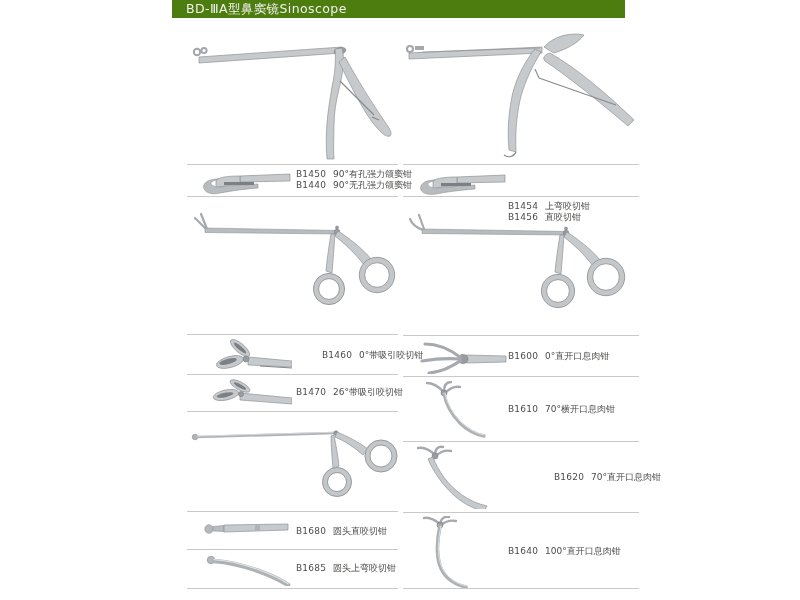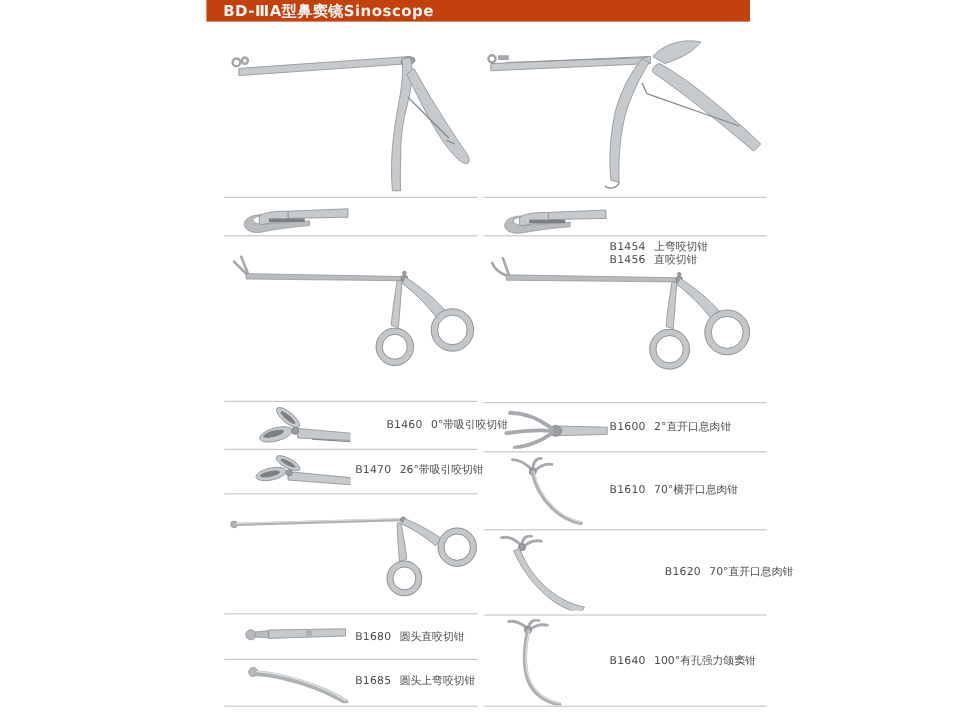--- a/index.html
+++ b/index.html
@@ -27,21 +27,21 @@
   .rodhl {stroke:#dde0e2; fill:none; stroke-linecap:round;}
   .prong {stroke:#a6aaae; stroke-width:3.2; fill:none; stroke-linecap:round;}
   .hinge {fill:#989ca0; stroke:#7d8084; stroke-width:0.6;}
   .tipring {fill:none; stroke:#a2a6aa; stroke-width:2;}
 </style>
 </head>
 <body>
 
 <div id="page">
 
-  <div class="header-bar" style="background:#c2410c;font-weight:bold;">
+  <div class="header-bar" style="background:#4d7c0f;">
     <div class="header-title" style="color:#f2f1ef;">BD-ⅢA型鼻窦镜Sinoscope</div>
   </div>
 
   <svg class="art" style="left:186px; top:21px;" width="213" height="142" viewBox="0 0 213 142">
     <circle class="tipring" cx="11" cy="31" r="3.2"></circle>
     <circle class="tipring" cx="18" cy="29.5" r="2.6"></circle>
     <path class="metal" d="M13,36 L156,26 L156,32 L13,42 Z"></path>
     <ellipse class="hinge" cx="154" cy="30" rx="6" ry="3.4" transform="rotate(-14 154 30)"></ellipse>
     <path class="metal" d="M156,27 C159,38 157,52 153,68 C150,80 148,92 148,104 C148,116 147,127 148,138
                            L141,138 C140,126 140,114 141,102 C142,90 144,78 146,66 C149,52 150,39 149,28 Z"></path>
@@ -53,20 +53,24 @@
 
   <div class="sep" style="left:187px; top:164px; width:211px; background:#c9c9c9;"></div>
 
   <svg class="art" style="left:200px; top:167px;" width="92" height="28" viewBox="0 0 92 28">
     <path class="metal" d="M90,7 L40,9 L40,15 L90,14 Z"></path>
     <path class="metal" d="M40,9 C28,9 20,10 16,13 L16,21 C22,19 30,18 40,18 Z"></path>
     <path class="metal2" d="M18,12 C7,12 2,17 4,22 C6,26 13,28 20,26 C30,24 45,22 58,21 L58,17
                             C45,18 30,19 20,20 C14,20 10,18 11,15 Z"></path>
     <rect class="darkfill" x="24" y="15" width="30" height="3"></rect>
   </svg>
+  <div class="label" style="left:296px; top:169px; color:#4b4b49;">
+    <div class="line"><span class="code">B1450</span><span>90°有孔强力颌窦钳</span></div>
+    <div class="line"><span class="code">B1440</span><span>90°无孔强力颌窦钳</span></div>
+  </div>
 
   <div class="sep" style="left:187px; top:196px; width:211px; background:#c9c9c9;"></div>
 
   <svg class="art" style="left:186px; top:202px;" width="213" height="130" viewBox="0 0 213 130">
     <path class="prong" style="stroke-width:2.2" d="M20,27 L9,16"></path>
     <path class="prong" style="stroke-width:2.2" d="M21,27 L15,12"></path>
     <path class="metal2" d="M19,26 L153,28.5 L153,32 L19,30.5 Z"></path>
     <circle class="hinge" cx="151" cy="30" r="2.8"></circle>
     <circle class="hinge" cx="151" cy="25.5" r="1.5"></circle>
     <path class="metal" d="M152,29 C164,37 176,46 185,57 L178,63 C169,51 158,41 149,34 Z"></path>
@@ -211,21 +215,21 @@
   <div class="sep" style="left:403px; top:335px; width:236px; background:#c9c9c9;"></div>
 
   <svg class="art" style="left:410px; top:338px;" width="98" height="36" viewBox="0 0 98 36">
     <path class="metal" d="M96,18 L56,17 L56,25 L96,24 Z"></path>
     <ellipse class="hinge" cx="53" cy="21" rx="5" ry="4.6"></ellipse>
     <path class="prong" d="M50,19 C38,10 26,6 15,6"></path>
     <path class="prong" d="M50,21 C36,20 24,21 12,23"></path>
     <path class="prong" d="M50,23 C40,30 30,34 19,35"></path>
   </svg>
   <div class="label" style="left:508px; top:351px; color:#4b4b49;">
-    <div class="line"><span class="code">B1600</span><span>2°直开口息肉钳</span></div>
+    <div class="line"><span class="code">B1600</span><span>0°直开口息肉钳</span></div>
   </div>
 
   <div class="sep" style="left:403px; top:376px; width:236px; background:#c9c9c9;"></div>
 
   <svg class="art" style="left:420px; top:380px;" width="70" height="58" viewBox="0 0 70 58">
     <path class="prong" style="stroke-width:2.4" d="M24,12 C18,6 12,3 7,3"></path>
     <path class="prong" style="stroke-width:2.4" d="M24,12 C24,5 27,2 31,2"></path>
     <path class="prong" style="stroke-width:2.4" d="M25,13 C30,8 35,6 40,7"></path>
     <circle class="hinge" cx="24" cy="13" r="3"></circle>
     <path class="rod" style="stroke-width:3.4" d="M24,14 C26,24 31,34 40,43 C46,49 54,54 64,56"></path>
@@ -253,18 +257,18 @@
 
   <svg class="art" style="left:420px; top:516px;" width="70" height="72" viewBox="0 0 70 72">
     <path class="prong" style="stroke-width:2.4" d="M20,8 C14,3 8,1 4,2"></path>
     <path class="prong" style="stroke-width:2.4" d="M20,8 C21,2 25,0 29,1"></path>
     <path class="prong" style="stroke-width:2.4" d="M21,9 C26,5 31,4 36,5"></path>
     <circle class="hinge" cx="20" cy="9" r="3"></circle>
     <path class="rod" style="stroke-width:3.6" d="M20,10 C17,24 16,38 20,50 C24,61 33,68 46,71"></path>
     <path class="rodhl" style="stroke-width:1" d="M21,10 C18,24 17,38 21,49 C25,60 34,67 46,70"></path>
   </svg>
   <div class="label" style="left:508px; top:546px; color:#4b4b49;">
-    <div class="line"><span class="code">B1640</span><span>100°有孔强力颌窦钳</span></div>
+    <div class="line"><span class="code">B1640</span><span>100°直开口息肉钳</span></div>
   </div>
 
   <div class="sep" style="left:403px; top:588px; width:236px; background:#c9c9c9;"></div>
 
 </div>
 
 </body></html>

